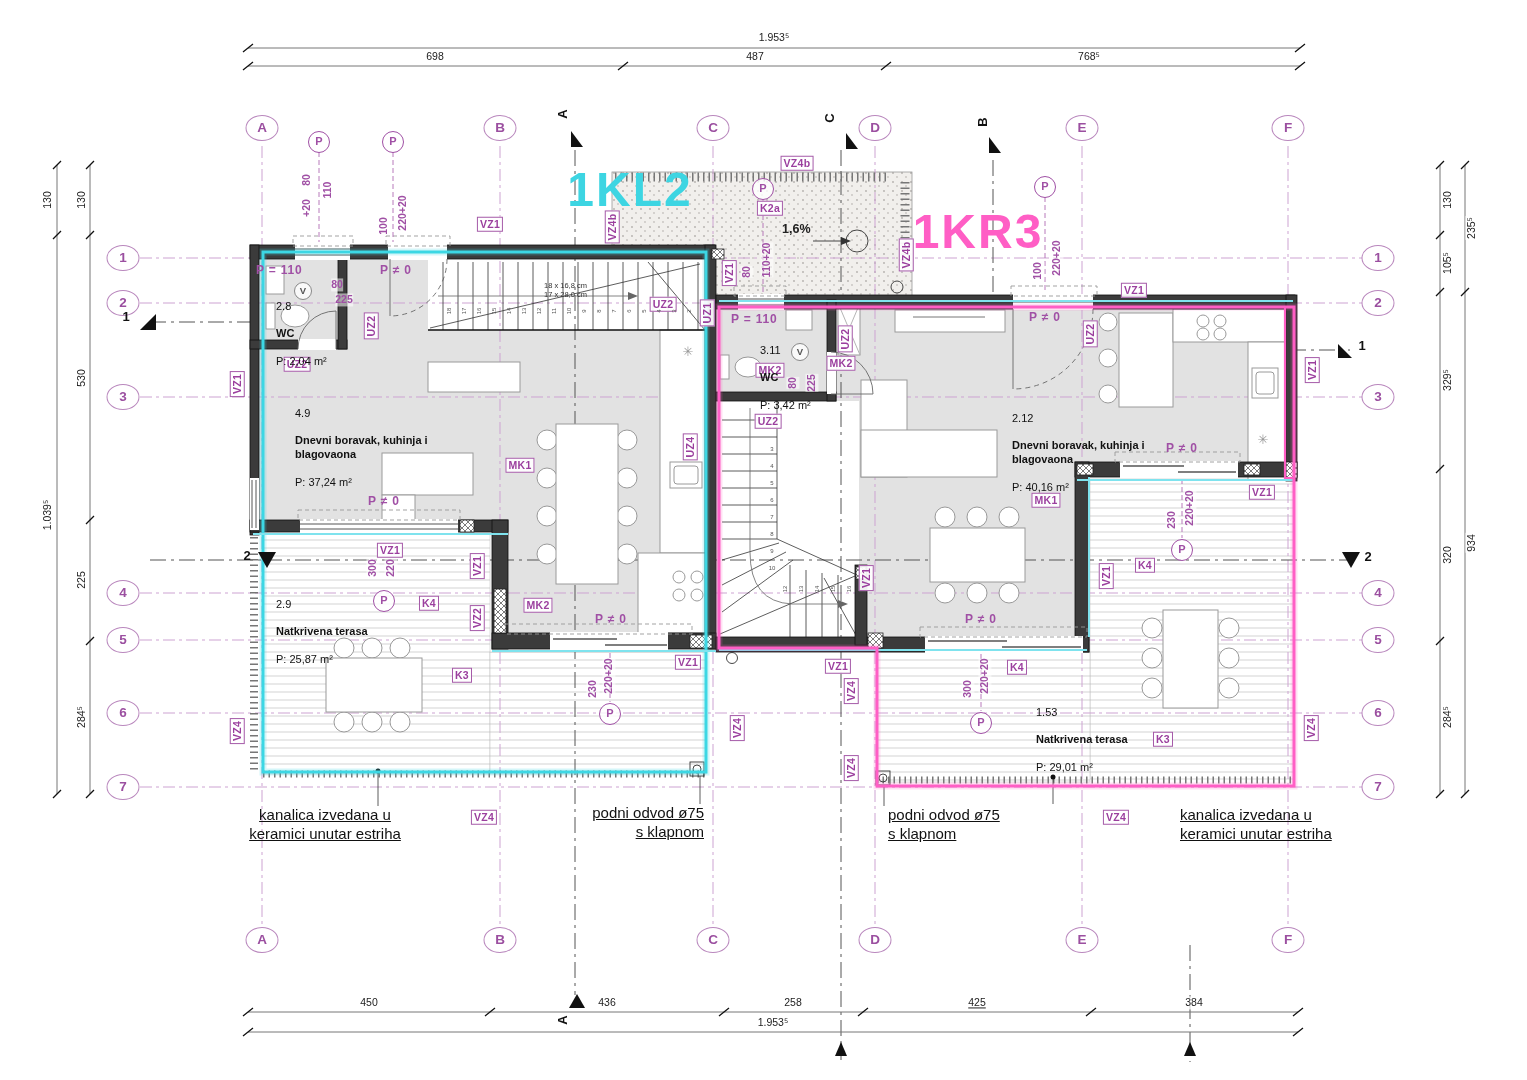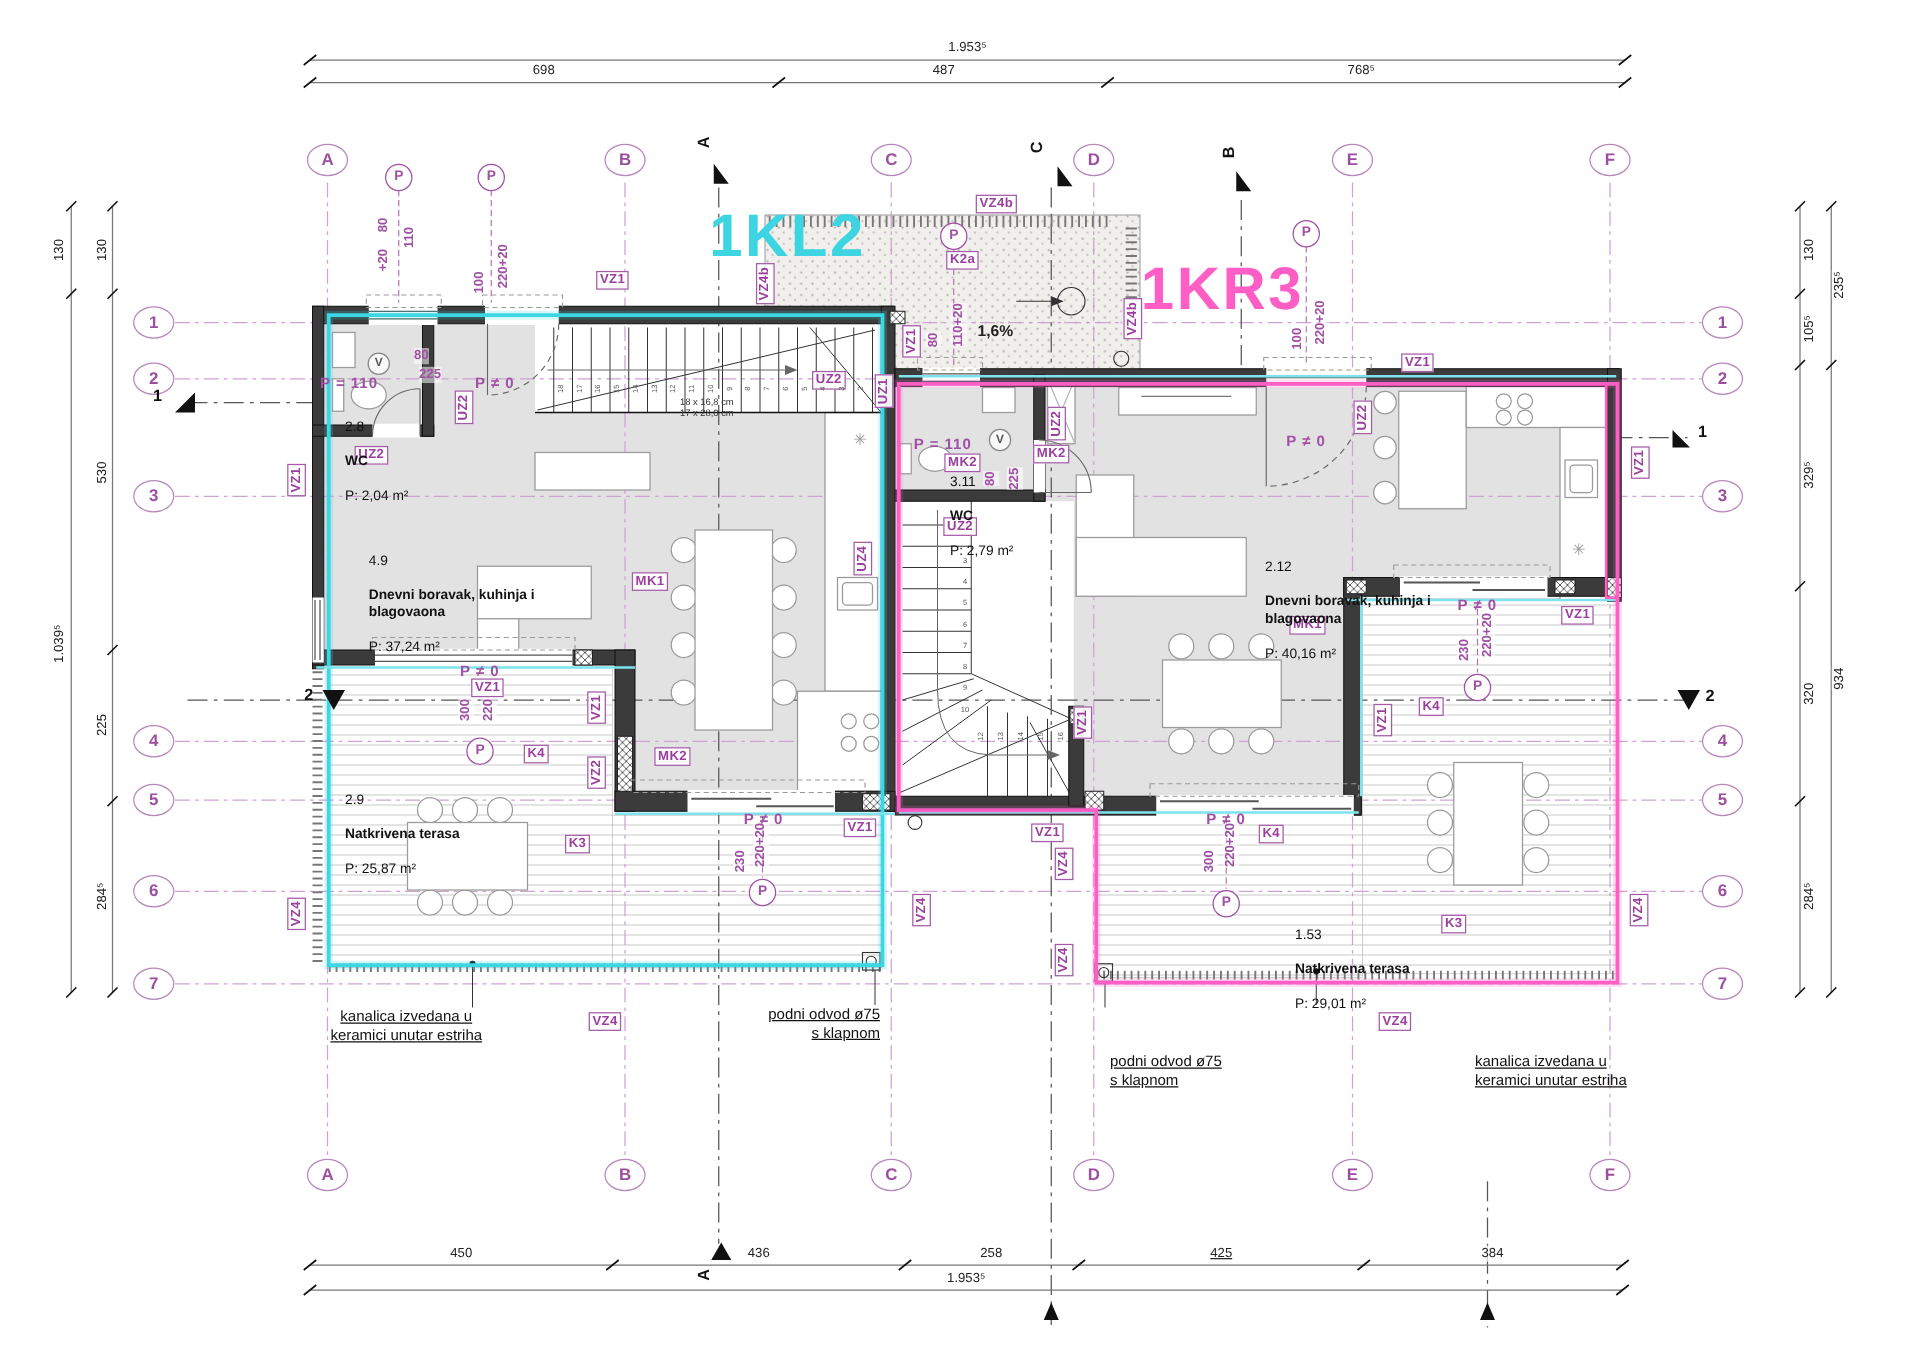--- a/index.html
+++ b/index.html
@@ -1,35 +1,35 @@
 <!DOCTYPE html>
 <html><head>
 <meta charset="utf-8">
 <style>
   html,body{margin:0;padding:0;background:#fff;}
   #plan{position:relative;width:1527px;height:1080px;background:#fff;overflow:hidden;
         font-family:"Liberation Sans",sans-serif;}
   #plan svg{position:absolute;left:0;top:0;}
   .it{position:absolute;transform:translate(-50%,-50%);white-space:pre-line;line-height:1.25;}
   .it.rot{transform:translate(-50%,-50%) rotate(-90deg);}
-  .it.tl{transform:none;margin-top:36px;}
+  .it.tl{transform:none;}
   .it.tc{transform:translateX(-50%);text-align:center;}
   .it.tr{transform:translateX(-100%);text-align:right;}
   .u{text-decoration:underline;}
   .bubble{width:31px;height:24px;border:1.4px solid #b987bd;border-radius:50%;background:#fff;
           color:#9b4fa0;font-weight:bold;font-size:13.5px;display:flex;align-items:center;justify-content:center;}
   .dimb{color:#222;font-size:10.5px;background:rgba(255,255,255,.75);padding:0 1px;}
   .tag{border:1.1px solid #a55aa8;background:rgba(255,255,255,.93);color:#9b3f9e;font-weight:bold;
        font-size:10.5px;padding:0 2px;line-height:12.5px;letter-spacing:.3px;}
   .dimp{color:#a050a5;font-size:10.5px;font-weight:bold;background:rgba(255,255,255,.55);}
   .ptext{color:#a050a5;font-size:12px;font-weight:bold;letter-spacing:.8px;white-space:nowrap;}
   .room{color:#111;font-size:11px;}
   .room .rid,.room .rname,.room .rarea{display:block;}
   .room .rname{font-weight:bold;}
-  .note{color:#111;font-size:12px;}
+  .note{color:#111;font-size:15px;}
   .slope{font-size:12.5px;color:#222;font-weight:bold;text-decoration:none;}
   .stairnote{font-size:7.5px;color:#333;text-decoration:none;line-height:1.2;}
   .unit{font-weight:bold;font-size:48px;letter-spacing:2px;}
   .mark{color:#111;font-size:13px;font-weight:bold;}
   .pcirc{width:20px;height:20px;border:1.2px solid #a050a5;border-radius:50%;color:#a050a5;
          font-size:11px;font-weight:bold;display:flex;align-items:center;justify-content:center;background:rgba(255,255,255,.8);}
   .pcirc.vc{width:16px;height:16px;border-color:#888;color:#555;font-size:9.5px;}
   .snum{color:#555;font-size:6px;}
   .sym{color:#9a9a9a;font-size:13px;}
 </style>
@@ -461,21 +461,21 @@
       <span class="rarea">P: 25,87 m²</span>
     </div>
       <div class="it room tl" style="left: 1012px; top: 398px; width: 150px;">
       <span class="rid">2.12</span>
       <span class="rname">Dnevni boravak, kuhinja i blagovaona</span>
       <span class="rarea">P: 40,16 m²</span>
     </div>
       <div class="it room tl" style="left: 760px; top: 330px;">
       <span class="rid">3.11</span>
       <span class="rname">WC</span>
-      <span class="rarea">P: 2,79 m²</span>
+      <span class="rarea">P: 3,42 m²</span>
     </div>
       <div class="it room tl" style="left: 1036px; top: 692px;">
       <span class="rid">1.53</span>
       <span class="rname">Natkrivena terasa</span>
       <span class="rarea">P: 29,01 m²</span>
     </div>
     </div>
 <div>
 
 <div class="it note tc u" style="left: 325px; top: 806px;">kanalica izvedana u

